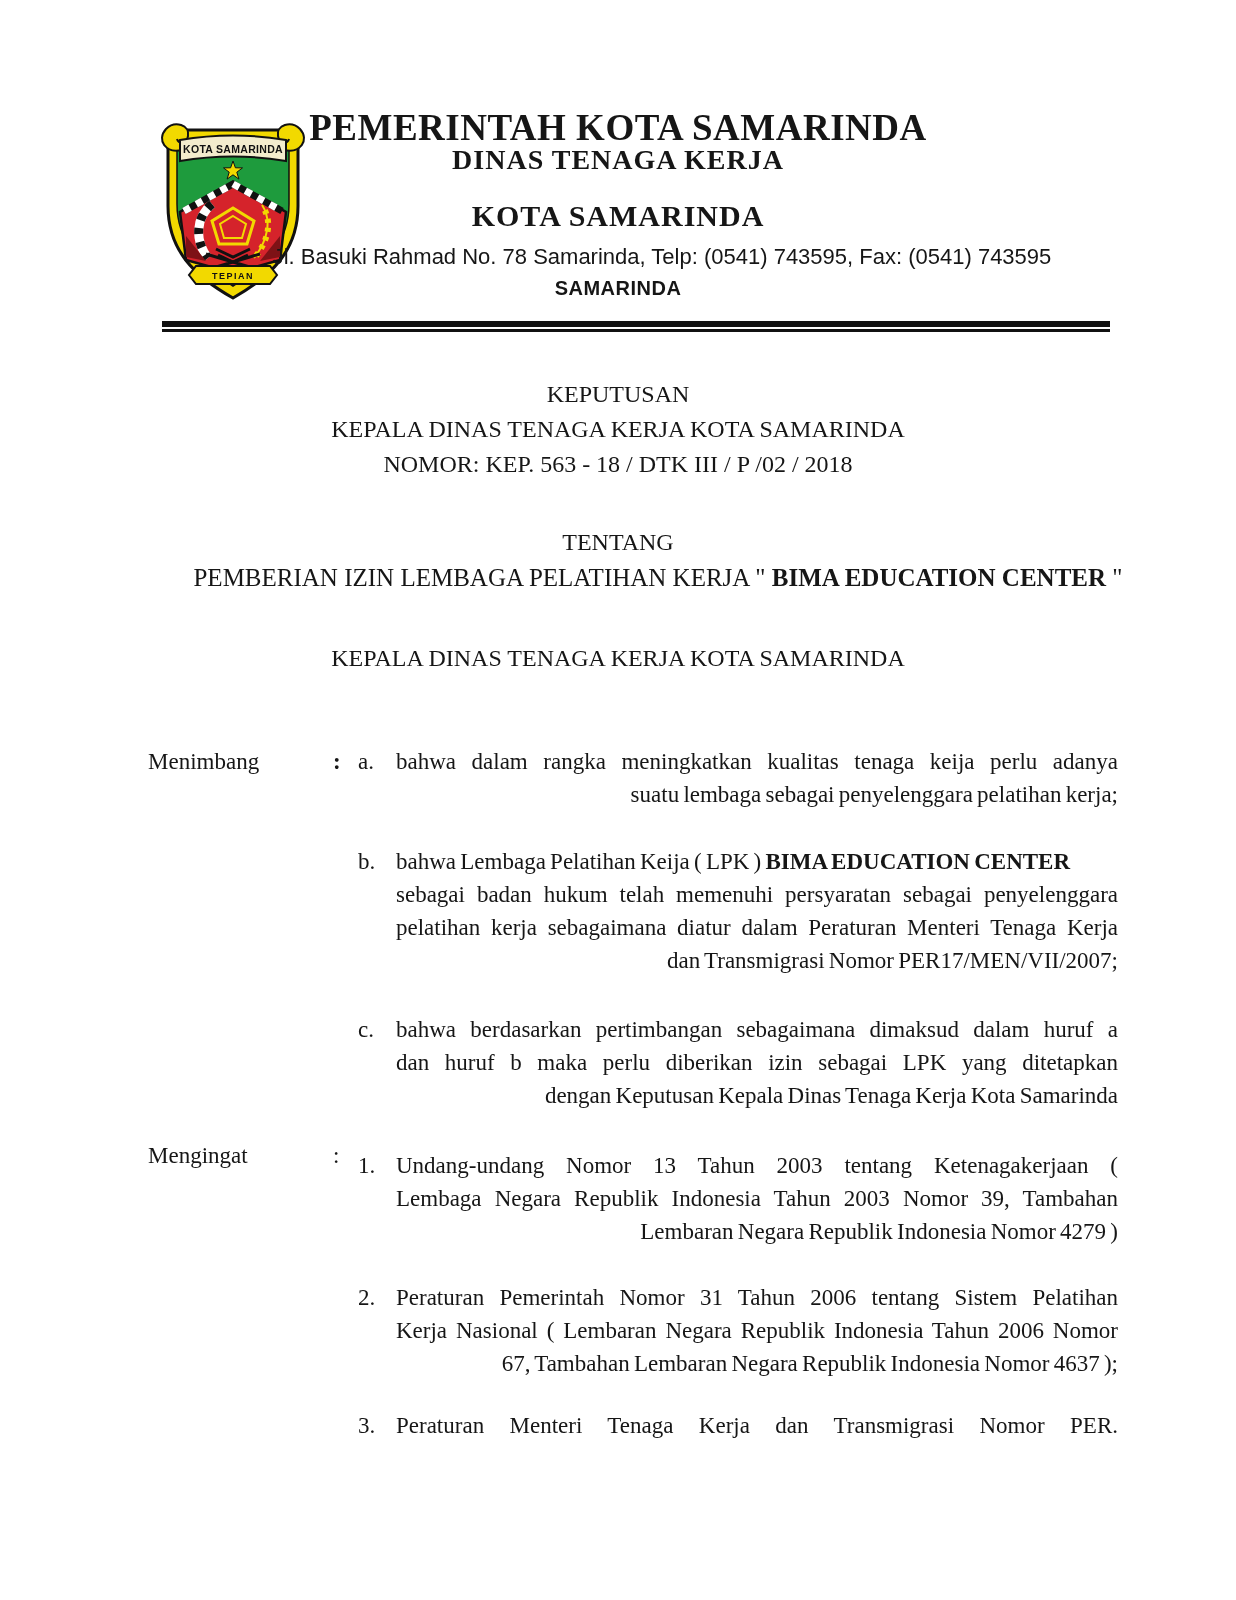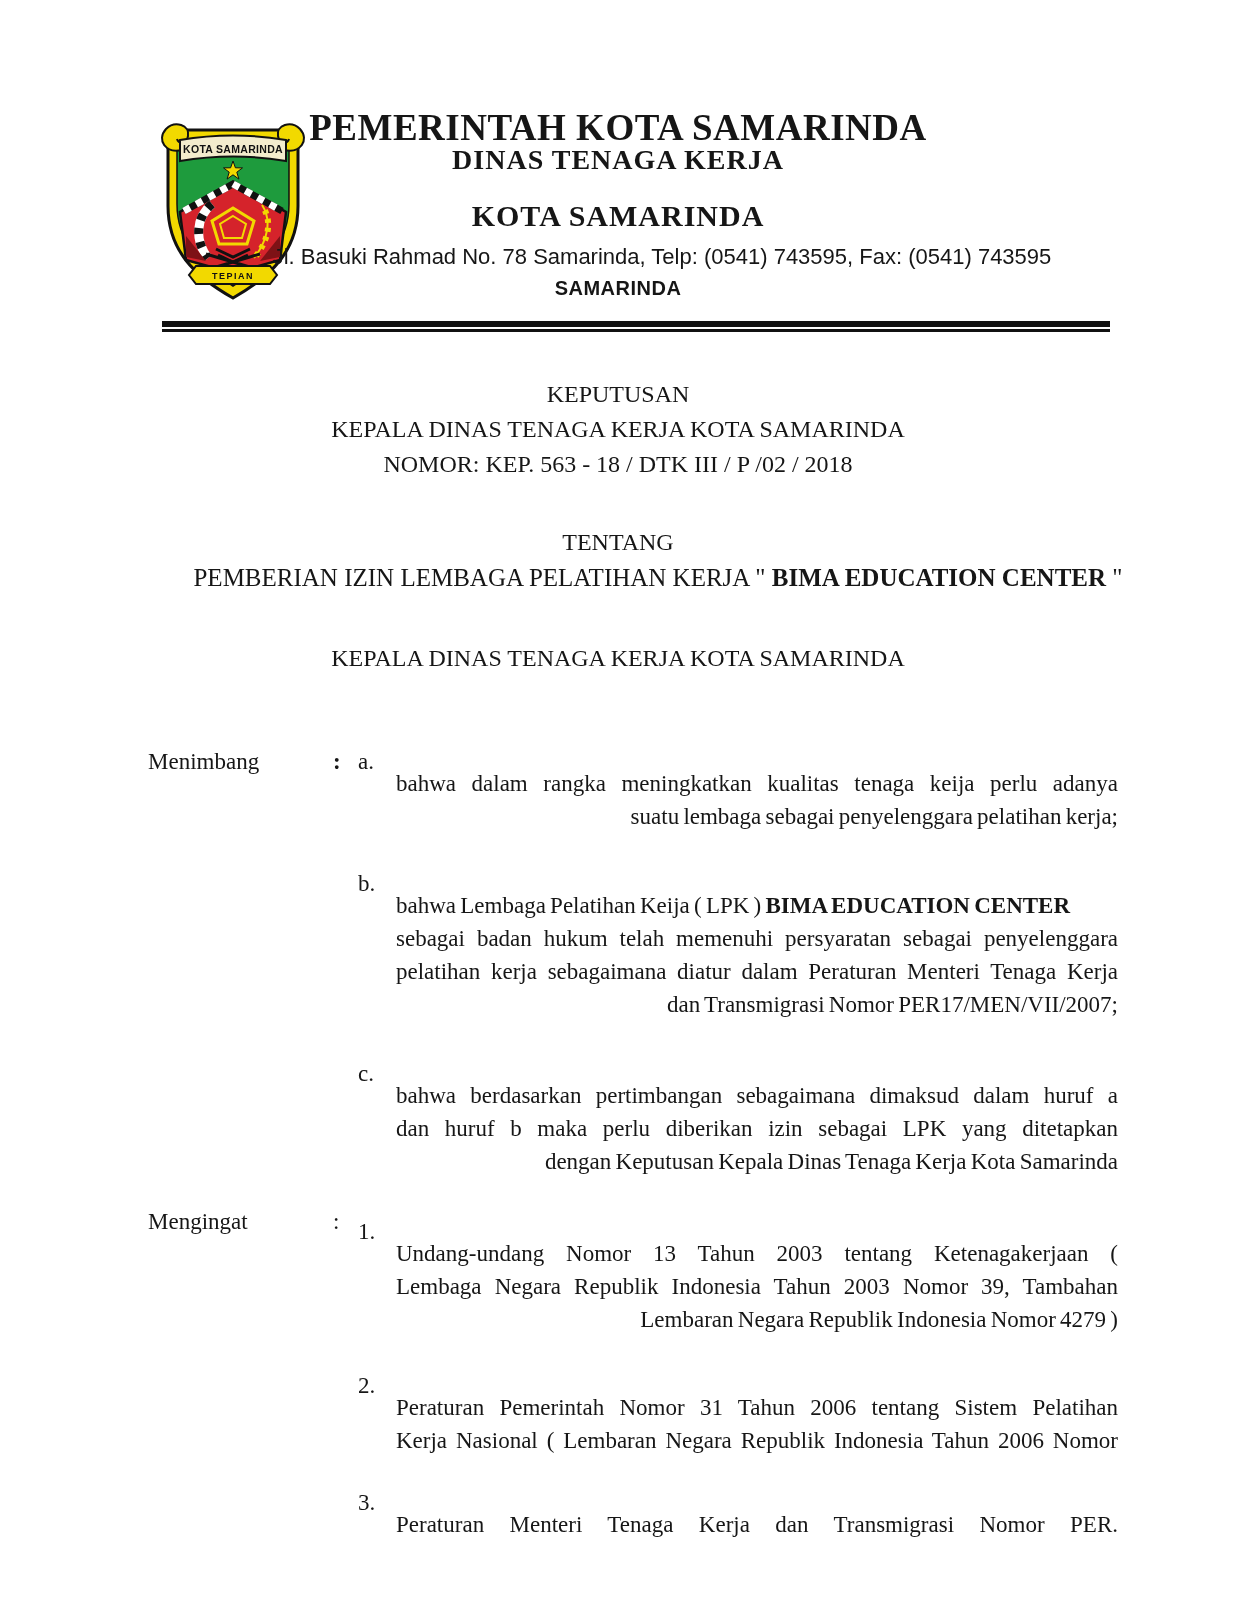--- a/index.html
+++ b/index.html
@@ -34,21 +34,21 @@
     font-size:23px;line-height:33px;
   }
   .row{display:flex;align-items:flex-start;}
   .lbl{width:185px;flex:none;}
   .cln{width:25px;flex:none;}
   .bold-colon{font-weight:bold;}
   .raise{position:relative;top:-10px;}
   .items{flex:1;min-width:0;}
   .item{display:flex;align-items:flex-start;}
   .mk{width:38px;flex:none;}
-  .lines{flex:1;min-width:0;word-spacing:-1.5px;margin-top:22px;}
+  .lines{flex:1;min-width:0;word-spacing:-1.5px;}
   .line{height:33px;overflow:hidden;}
   .jl{text-align:justify;text-align-last:justify;}
   .ll{text-align:right;}
   .nw{white-space:nowrap;text-align:left;}
   .g34{margin-bottom:34px;}
   .g36{margin-bottom:36px;}
   .g37{margin-bottom:37px;}
   .g33{margin-bottom:33px;}
   .g29{margin-bottom:29px;}
   b{font-weight:bold;}
@@ -159,20 +159,21 @@
             <div class="line jl">Lembaga Negara Republik Indonesia Tahun 2003 Nomor 39, Tambahan</div>
             <div class="line ll">Lembaran Negara Republik Indonesia Nomor 4279 )</div>
           </div>
         </div>
 
         <div class="item g29">
           <div class="mk">2.</div>
           <div class="lines">
             <div class="line jl">Peraturan Pemerintah Nomor 31 Tahun 2006 tentang Sistem Pelatihan</div>
             <div class="line jl">Kerja Nasional ( Lembaran Negara Republik Indonesia Tahun 2006 Nomor</div>
+            <div class="line ll">67, Tambahan Lembaran Negara Republik Indonesia Nomor 4637 );</div>
           </div>
         </div>
 
         <div class="item">
           <div class="mk">3.</div>
           <div class="lines">
             <div class="line jl">Peraturan Menteri Tenaga Kerja dan Transmigrasi Nomor PER.</div>
           </div>
         </div>
 

